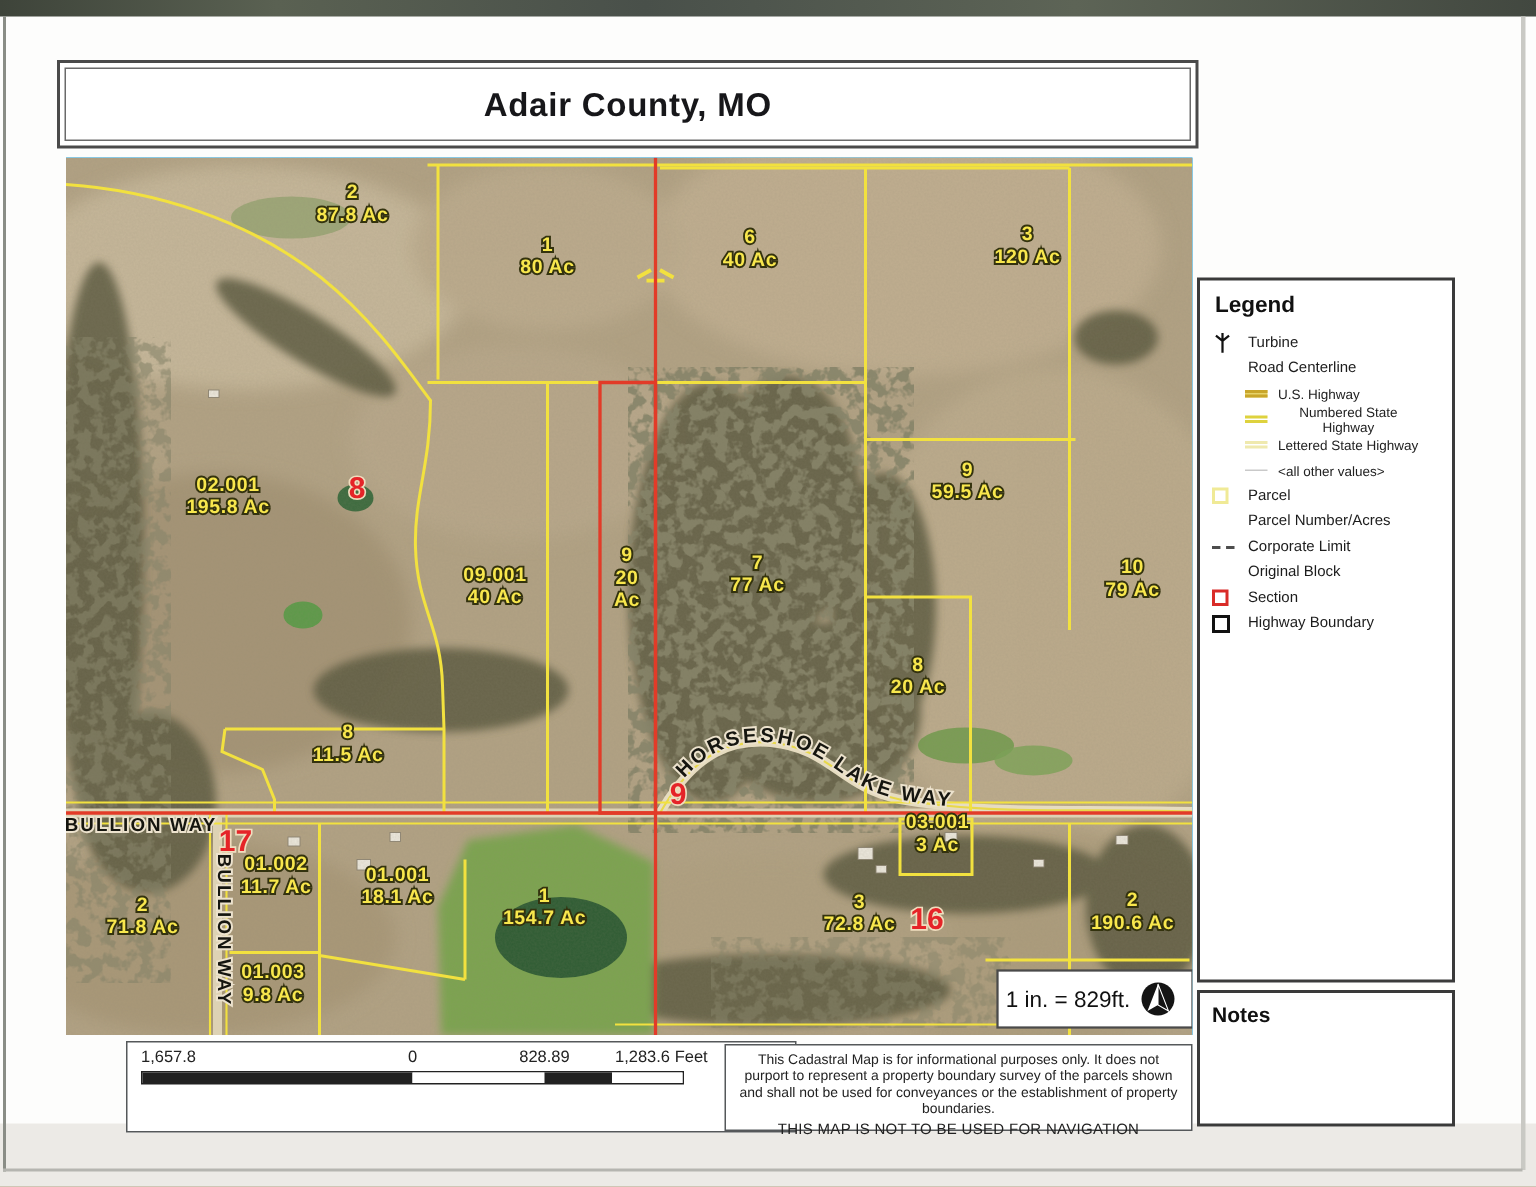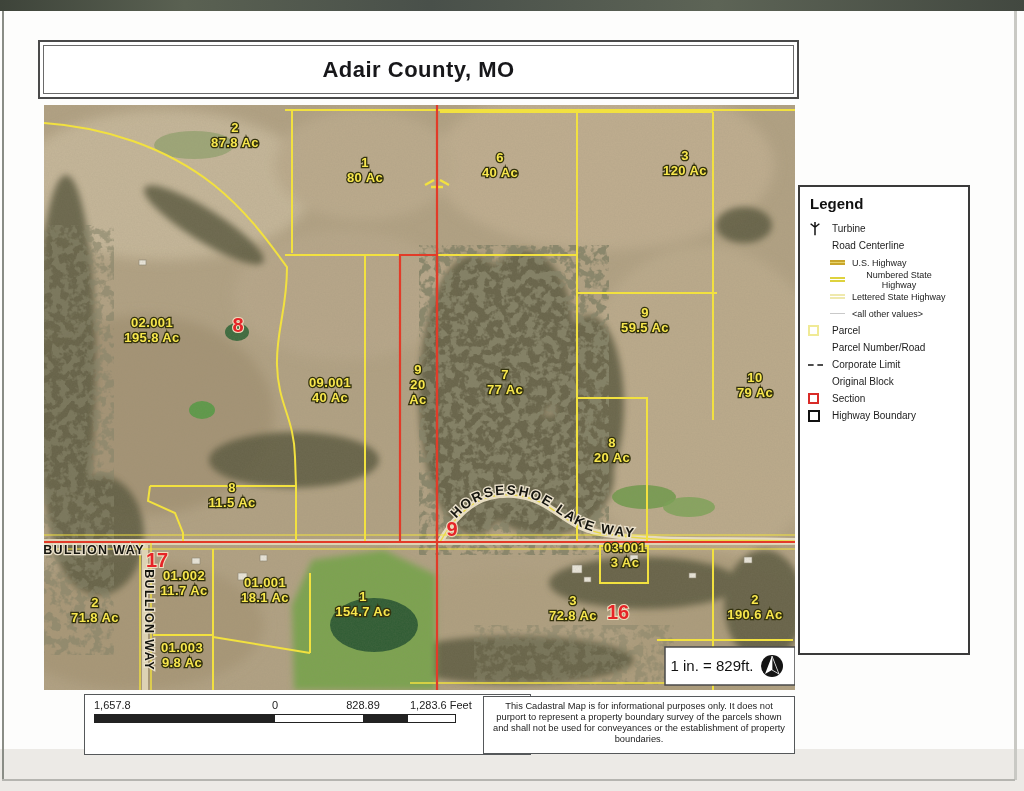--- a/index.html
+++ b/index.html
@@ -291,21 +291,21 @@
         <div class="legend-row">
           <span class="legend-icon-cell">
             <span class="sw sw-parcel"></span>
           </span>
           <span class="legend-label">Parcel</span>
         </div>
         <div class="legend-row">
           <span class="legend-icon-cell">
             <span class="sw sw-none"></span>
           </span>
-          <span class="legend-label">Parcel Number/Road</span>
+          <span class="legend-label">Parcel Number/Acres</span>
         </div>
         <div class="legend-row">
           <span class="legend-icon-cell">
             <span class="sw sw-corporate-limit"></span>
           </span>
           <span class="legend-label">Corporate Limit</span>
         </div>
         <div class="legend-row">
           <span class="legend-icon-cell">
             <span class="sw sw-none"></span>
@@ -320,30 +320,34 @@
         </div>
         <div class="legend-row">
           <span class="legend-icon-cell">
             <span class="sw sw-county-boundary"></span>
           </span>
           <span class="legend-label">Highway Boundary</span>
         </div>
       </div>
   </div>
 
+  <div class="notes-box">
+    <div class="notes-heading">Notes</div>
+  </div>
 
   <div class="scalebar-box">
     <span class="sb-label sb-l1">1,657.8</span>
     <span class="sb-label sb-l2">0</span>
     <span class="sb-label sb-l3">828.89</span>
     <span class="sb-label sb-l4">1,283.6 Feet</span>
     <div class="sb-bar">
       <div class="sb-seg seg-a"></div>
       <div class="sb-seg seg-b"></div>
       <div class="sb-seg seg-c"></div>
       <div class="sb-seg seg-d"></div>
     </div>
   </div>
 
   <div class="disclaimer-box">
     <p class="disc-body">This Cadastral Map is for informational purposes only.  It does not purport to represent a property boundary survey of the parcels shown and shall not be used for conveyances or the establishment of property boundaries.</p>
+    <p class="disc-warning">THIS MAP IS NOT TO BE USED FOR NAVIGATION</p>
   </div>
 </div>
 
 </body></html>

